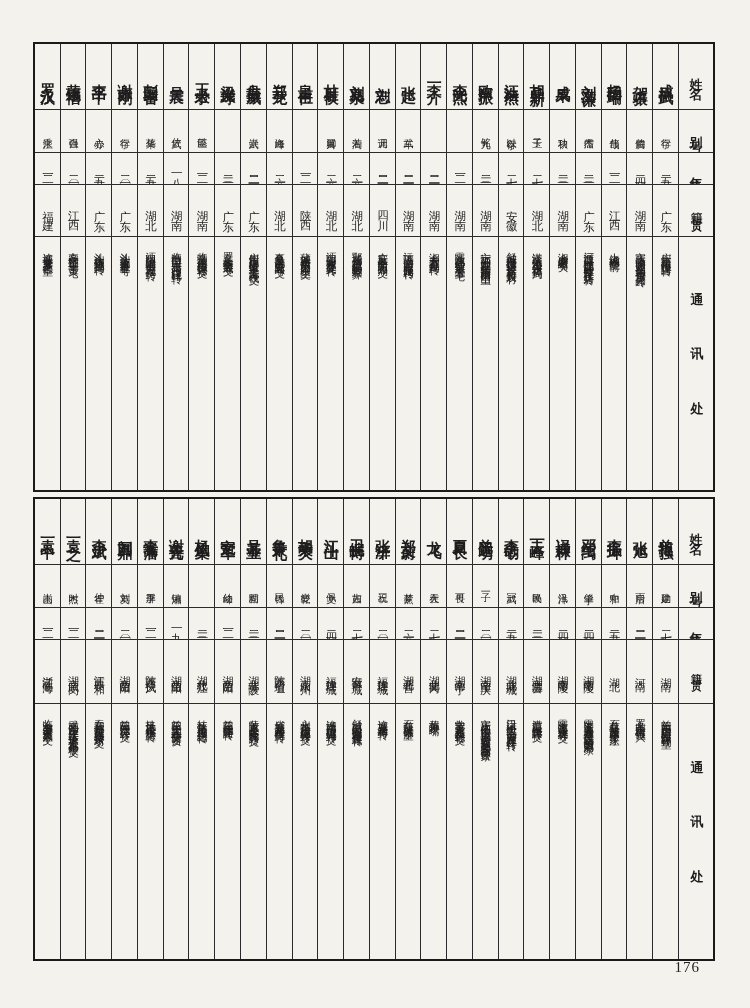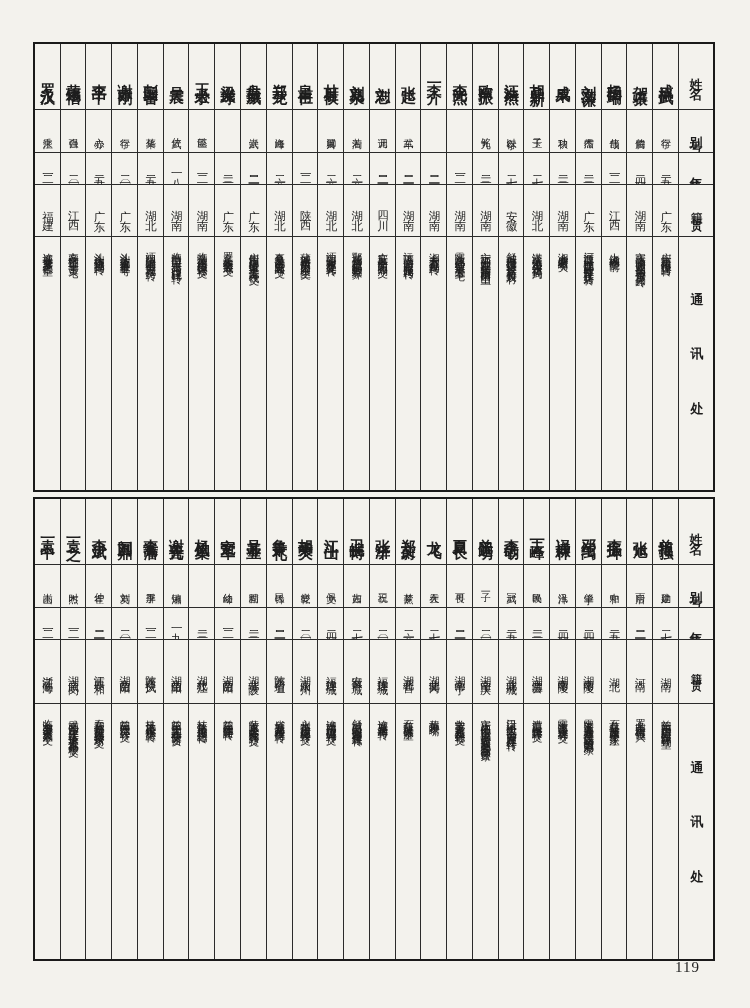--- a/index.html
+++ b/index.html
@@ -1027,13 +1027,13 @@
     </div>
     <div class="cell c-native">
       <span class="vt">浙江临海</span>
     </div>
     <div class="cell c-address">
       <span class="vt">临海东乡邵家渡袁鼎萃交</span>
     </div>
   </div>
 </div>
 
-<div class="page-number">119</div>
+<div class="page-number">176</div>
 
 </body></html>

